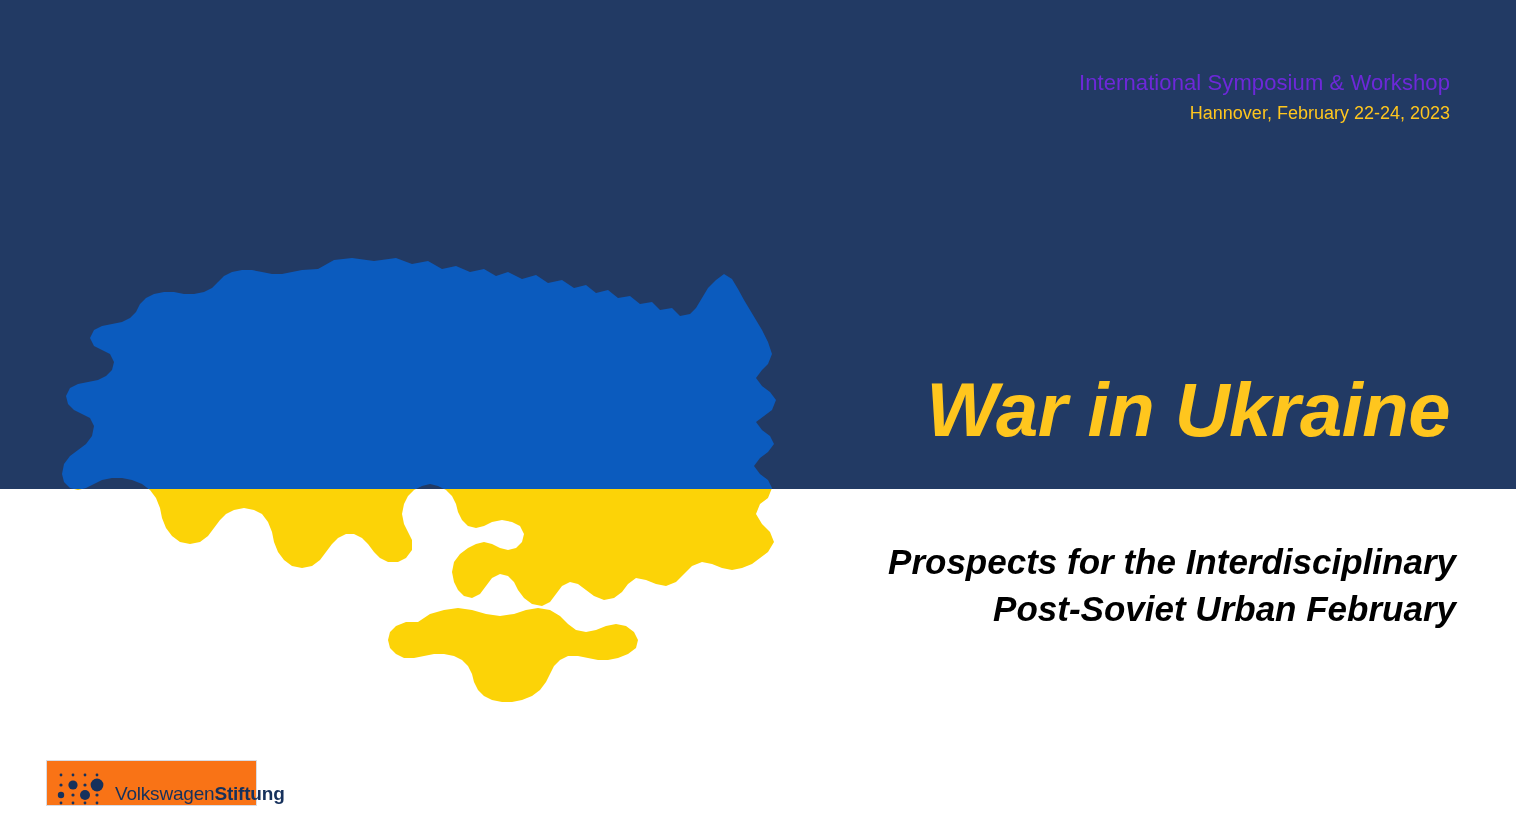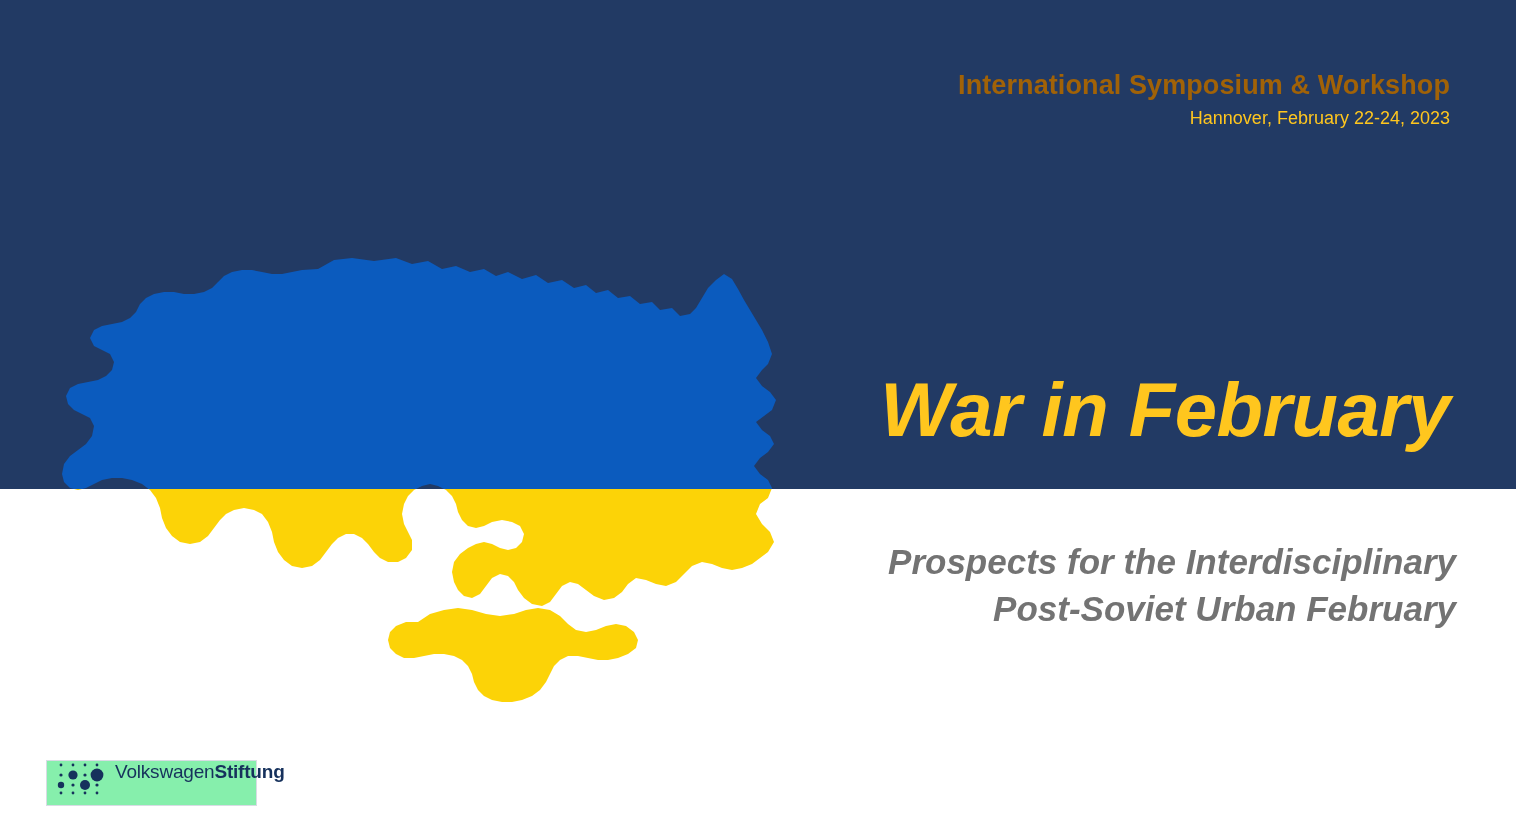--- a/index.html
+++ b/index.html
@@ -28,23 +28,23 @@
   }
   
   .header{
     position:absolute;
     right:66px;top:72px;
     text-align:right;
     line-height:1.0;
   }
   .header-line1{
     display:block;
-    font-size:27px;
-    font-weight:bold;
-    color:#a16207;
+    font-size:22px;
+    font-weight:normal;
+    color:#6d28d9;
     letter-spacing:0.1px;
     white-space:nowrap;
   }
   .header-line2{
     display:block;
     margin-top:10px;
     font-size:18px;
     font-weight:normal;
     color:#ffc61e;
     white-space:nowrap;
@@ -62,42 +62,42 @@
     text-align:right;
     line-height:1;
   }
   
   .subtitle{
     position:absolute;
     right:60px;top:539px;
     font-size:35px;
     font-weight:bold;
     font-style:italic;
-    color:#737373;
+    color:#000000;
     text-align:right;
     line-height:1.34;
     white-space:nowrap;
   }
   .subtitle span{display:block;}
   
   .map-wrap{
     position:absolute;
     left:56px;top:252px;
     width:745px;height:492px;
   }
   .map-wrap svg{display:block;width:745px;height:492px;}
   
   .logo{
     position:absolute;
     left:46px;top:760px;
     width:211px;height:46px;
-    background:#86efac;
+    background:#f97316;
     border:1px solid #d8dce4;
     box-sizing:border-box;
-    display:flex;align-items:flex-start;
+    display:flex;align-items:flex-end;
   }
   .logo-dots{
     margin-left:9px;
     width:52px;height:34px;
     flex:0 0 auto;
   }
   .logo-dots svg{display:block;}
   .logo-text{
     margin-left:7px;
     font-size:19px;
@@ -191,21 +191,21 @@
         <use href="#crimeaShape" fill="#fcd307"></use>
       </g>
     </svg>
   </div>
 
   <div class="header">
     <span class="header-line1">International Symposium &amp; Workshop</span>
     <span class="header-line2">Hannover, February 22-24, 2023</span>
   </div>
 
-  <div class="main-title">War in February</div>
+  <div class="main-title">War in Ukraine</div>
 
   <div class="subtitle">
     <span>Prospects for the Interdisciplinary</span>
     <span>Post-Soviet Urban February</span>
   </div>
 
   <div class="logo">
     <span class="logo-dots">
       <svg width="52" height="34" viewBox="0 0 52 34" xmlns="http://www.w3.org/2000/svg" aria-hidden="true">
         <g fill="#16315c">

